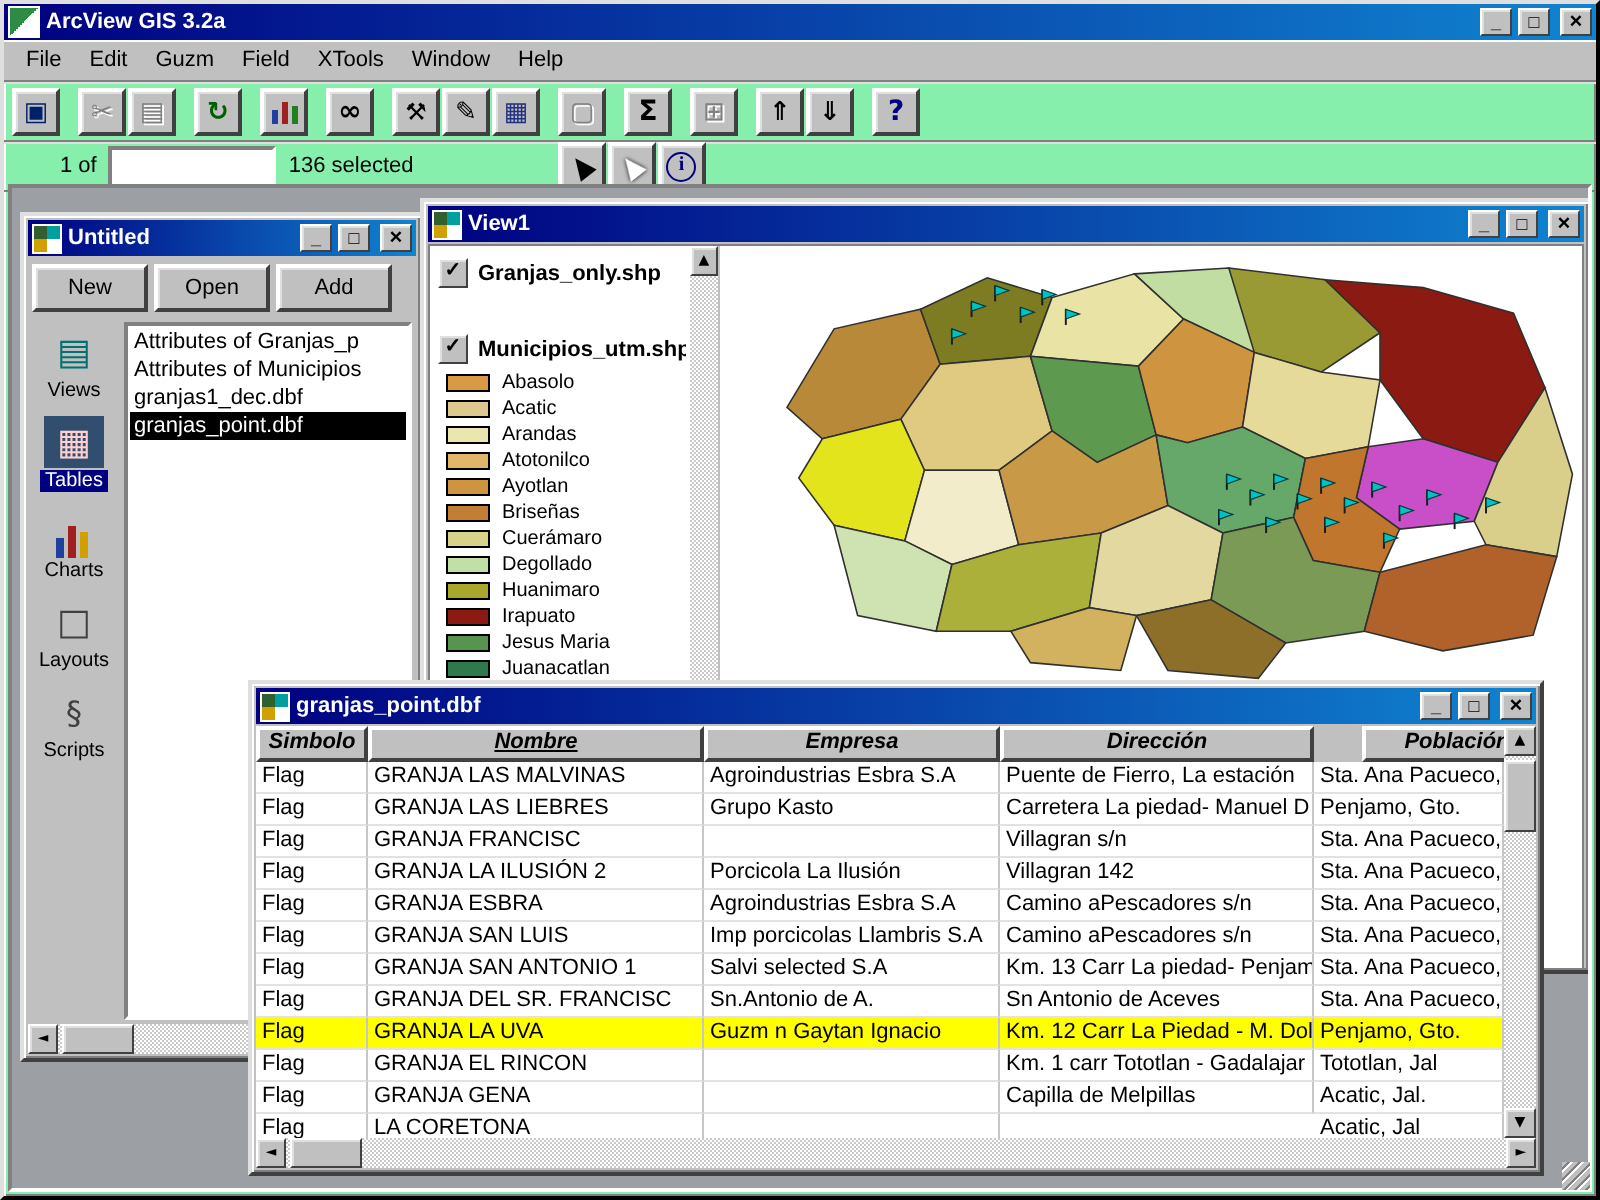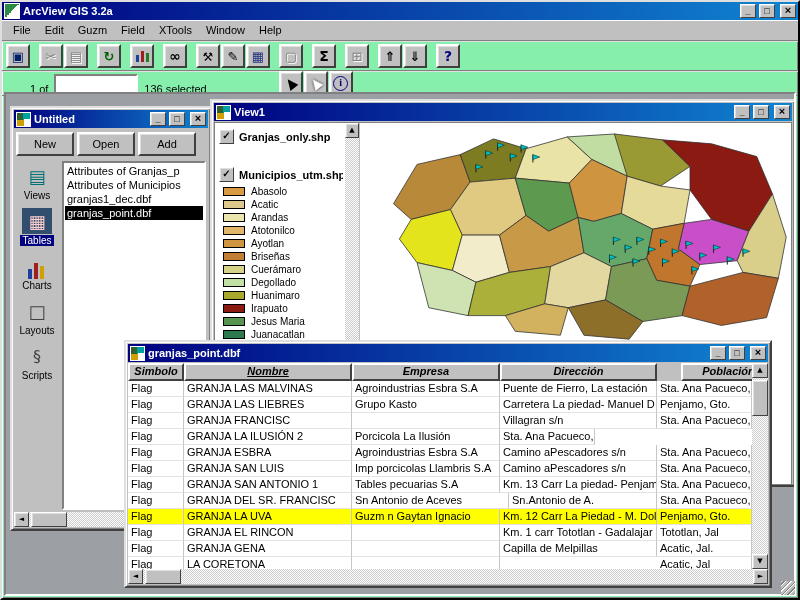--- a/index.html
+++ b/index.html
@@ -47,21 +47,21 @@
   .ic-sort-asc-icon::before{content:"⇑";font-weight:bold}
   .ic-sort-desc-icon::before{content:"⇓";font-weight:bold}
   .ic-help-pointer-icon::before{content:"?";font-weight:bold;color:#000080;font-size:14px}
   .ic-pointer-icon{width:0;height:0;border-left:5px solid transparent;border-right:5px solid transparent;
       border-bottom:11px solid #000;transform:rotate(-38deg)}
   .ic-select-icon{width:0;height:0;border-left:5px solid transparent;border-right:5px solid transparent;
       border-bottom:11px solid #fff;transform:rotate(-38deg);filter:drop-shadow(0 0 1px #000)}
   .ic-info-icon{width:13px;height:13px;border:1px solid #000080;border-radius:50%;color:#000080;
       font-weight:bold;font-size:10px;line-height:12px;text-align:center;font-family:"Liberation Serif",serif}
   .ic-info-icon::before{content:"i"}
-  .toolbar2{height:24px;display:flex;align-items:flex-end;padding:0 4px;border-bottom:1px solid #808080;box-shadow:0 1px 0 #dfdfdf inset}
+  .toolbar2{height:24px;display:flex;align-items:center;padding:0 4px;border-bottom:1px solid #808080;box-shadow:0 1px 0 #dfdfdf inset}
   .rec-label{margin-left:24px}
   .rec-box{width:80px;height:17px;background:#fff;border:2px solid;border-color:#808080 #fff #fff #808080;margin:0 6px}
   .tool-strip{margin-left:72px;display:flex;gap:1px}
   
   .mdi{position:absolute;left:2px;right:2px;top:90px;bottom:2px;background:#9ca0a4;overflow:hidden;
        border:2px solid;border-color:#808080 #fff #fff #808080}
   .win{position:absolute;background:#c0c0c0;border:2px solid;border-color:#dfdfdf #404040 #404040 #dfdfdf;
        box-shadow:inset 1px 1px 0 #fff,inset -1px -1px 0 #808080;padding:2px;box-sizing:border-box}
   .win .titlebar{margin-bottom:1px}
   
@@ -511,48 +511,49 @@
                   <div class="td" style="width: 56px;">Flag</div>
                   <div class="td" style="width: 168px;">GRANJA FRANCISC</div>
                   <div class="td" style="width: 148px;"></div>
                   <div class="td" style="width: 157px;">Villagran s/n</div>
                   <div class="td" style="width: 95px;">Sta. Ana Pacueco, P</div>
                 </div>
                 <div class="tr">
                   <div class="td" style="width: 56px;">Flag</div>
                   <div class="td" style="width: 168px;">GRANJA LA ILUSIÓN 2</div>
                   <div class="td" style="width: 148px;">Porcicola La Ilusión</div>
+                  <div class="td" style="width: 157px;">Villagran 142</div>
                   <div class="td" style="width: 95px;">Sta. Ana Pacueco, P</div>
                 </div>
                 <div class="tr">
                   <div class="td" style="width: 56px;">Flag</div>
                   <div class="td" style="width: 168px;">GRANJA ESBRA</div>
                   <div class="td" style="width: 148px;">Agroindustrias Esbra S.A</div>
                   <div class="td" style="width: 157px;">Camino aPescadores s/n</div>
                   <div class="td" style="width: 95px;">Sta. Ana Pacueco, P</div>
                 </div>
                 <div class="tr">
                   <div class="td" style="width: 56px;">Flag</div>
                   <div class="td" style="width: 168px;">GRANJA SAN LUIS</div>
                   <div class="td" style="width: 148px;">Imp porcicolas Llambris S.A</div>
                   <div class="td" style="width: 157px;">Camino aPescadores s/n</div>
                   <div class="td" style="width: 95px;">Sta. Ana Pacueco, P</div>
                 </div>
                 <div class="tr">
                   <div class="td" style="width: 56px;">Flag</div>
                   <div class="td" style="width: 168px;">GRANJA SAN ANTONIO 1</div>
-                  <div class="td" style="width: 148px;">Tables pecuarias S.A</div>
+                  <div class="td" style="width: 148px;">Salvi selected S.A</div>
                   <div class="td" style="width: 157px;">Km. 13 Carr La piedad- Penjam</div>
                   <div class="td" style="width: 95px;">Sta. Ana Pacueco, P</div>
                 </div>
                 <div class="tr">
                   <div class="td" style="width: 56px;">Flag</div>
                   <div class="td" style="width: 168px;">GRANJA DEL SR. FRANCISC</div>
+                  <div class="td" style="width: 148px;">Sn.Antonio de A.</div>
                   <div class="td" style="width: 157px;">Sn Antonio de Aceves</div>
-                  <div class="td" style="width: 148px;">Sn.Antonio de A.</div>
                   <div class="td" style="width: 95px;">Sta. Ana Pacueco, P</div>
                 </div>
                 <div class="tr hl">
                   <div class="td" style="width: 56px;">Flag</div>
                   <div class="td" style="width: 168px;">GRANJA LA UVA</div>
                   <div class="td" style="width: 148px;">Guzm n Gaytan Ignacio</div>
                   <div class="td" style="width: 157px;">Km. 12 Carr La Piedad - M. Dol</div>
                   <div class="td" style="width: 95px;">Penjamo, Gto.</div>
                 </div>
                 <div class="tr">

